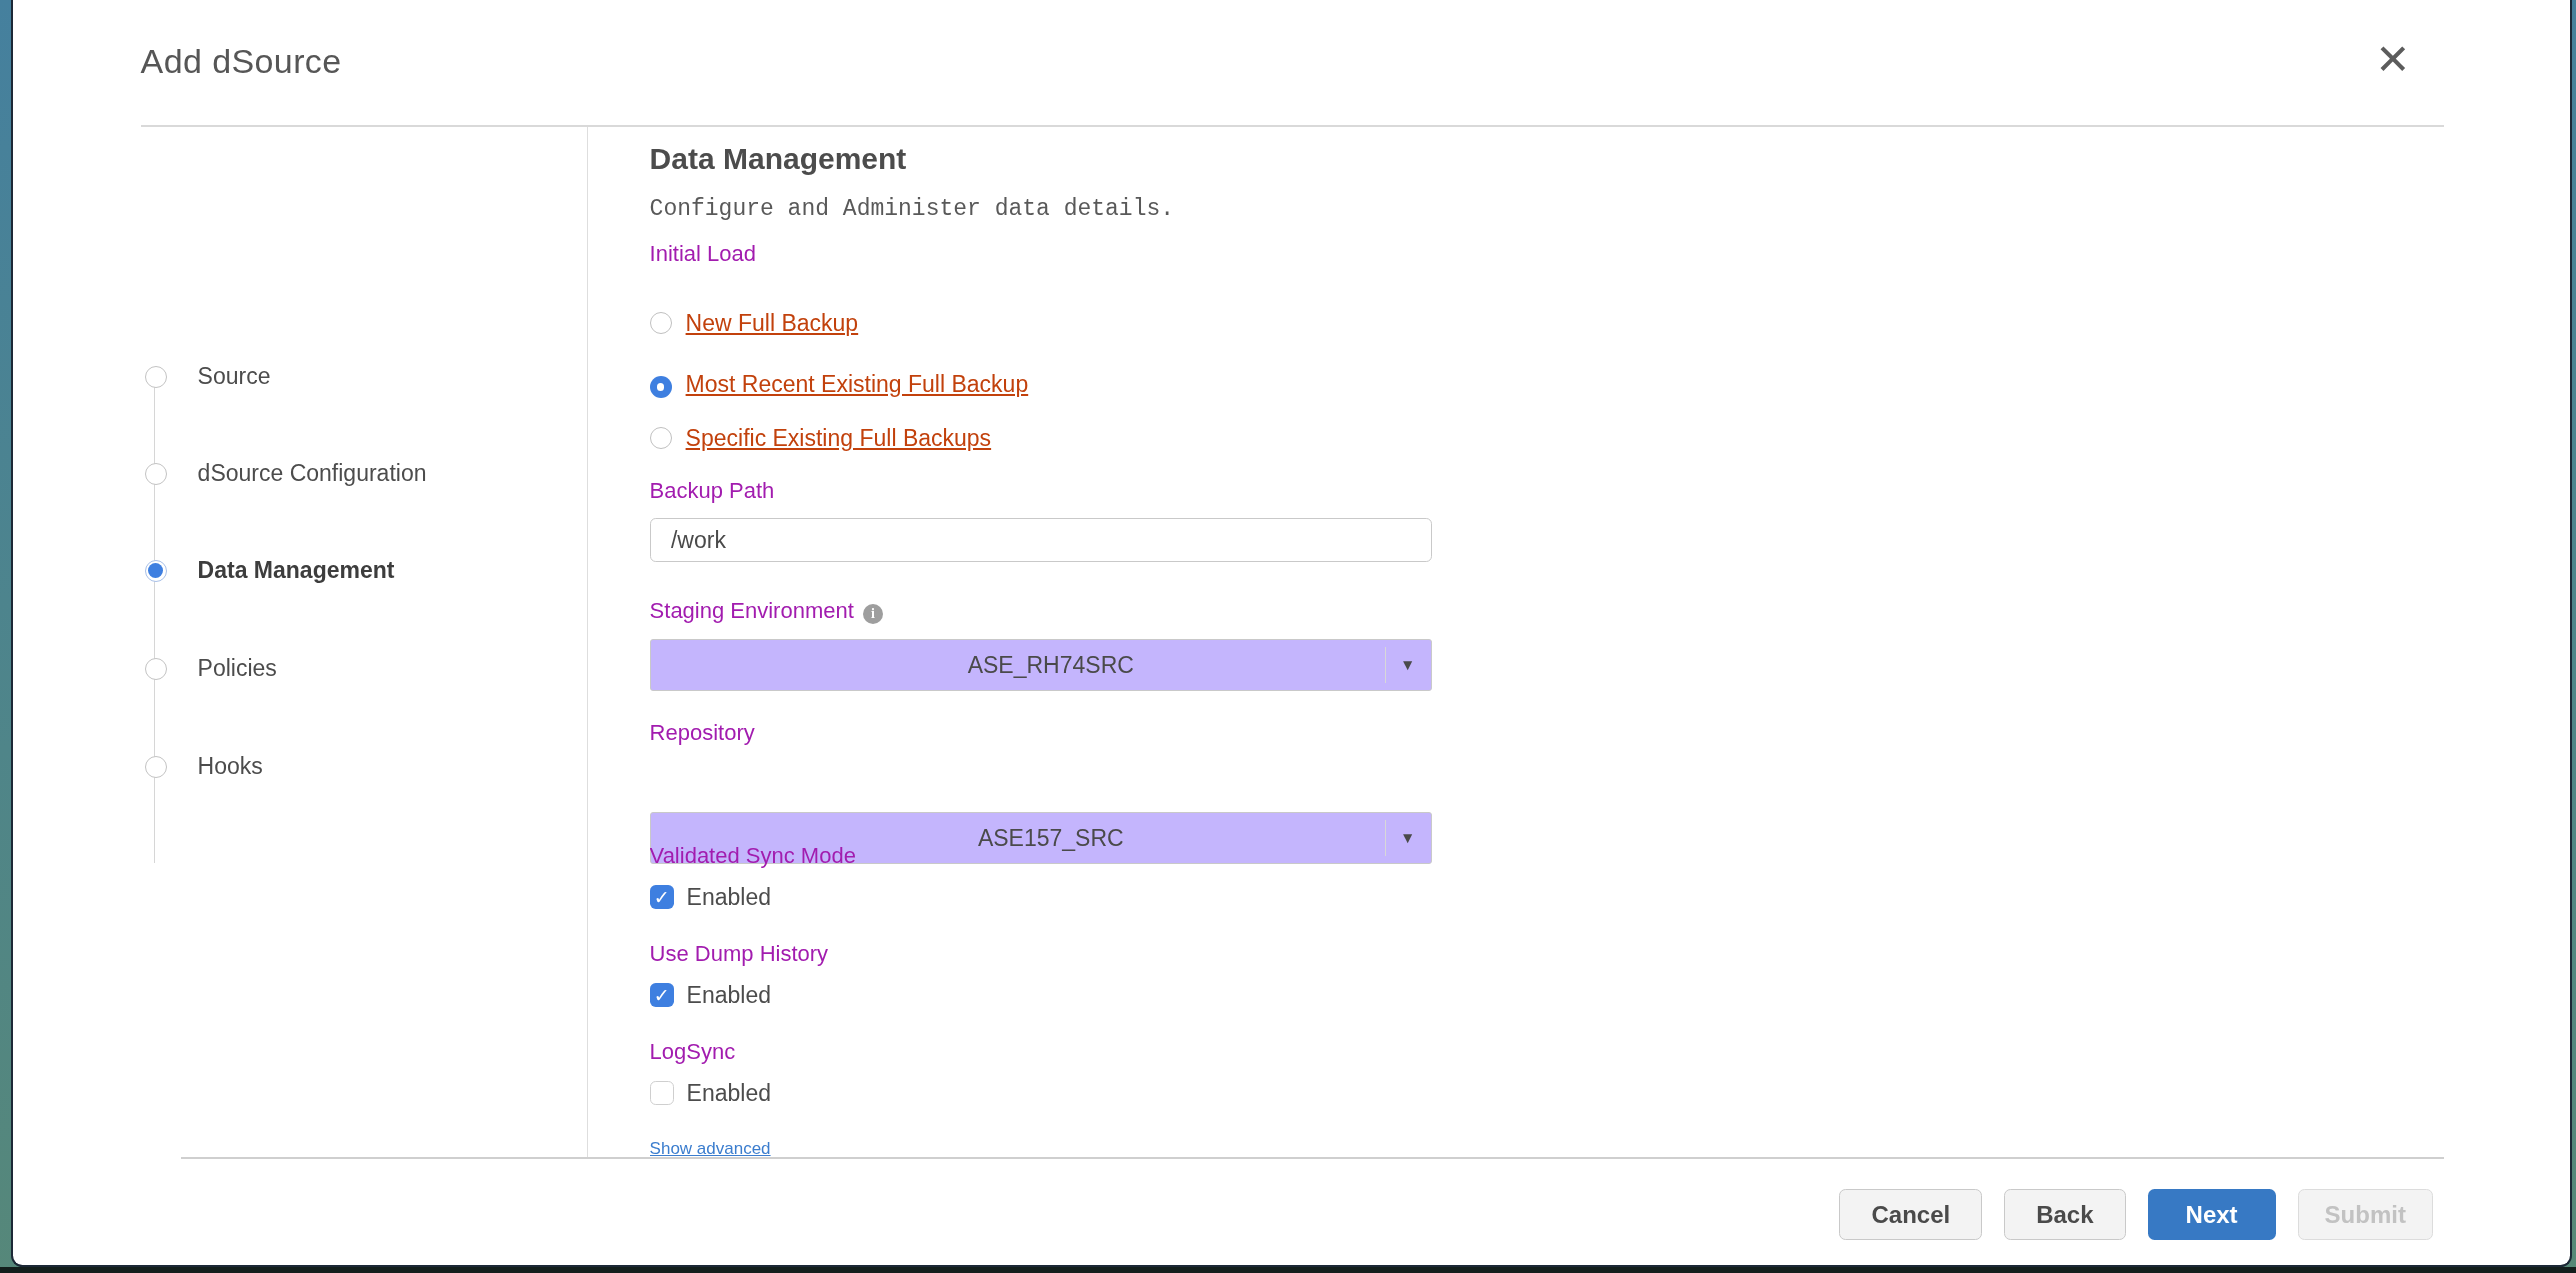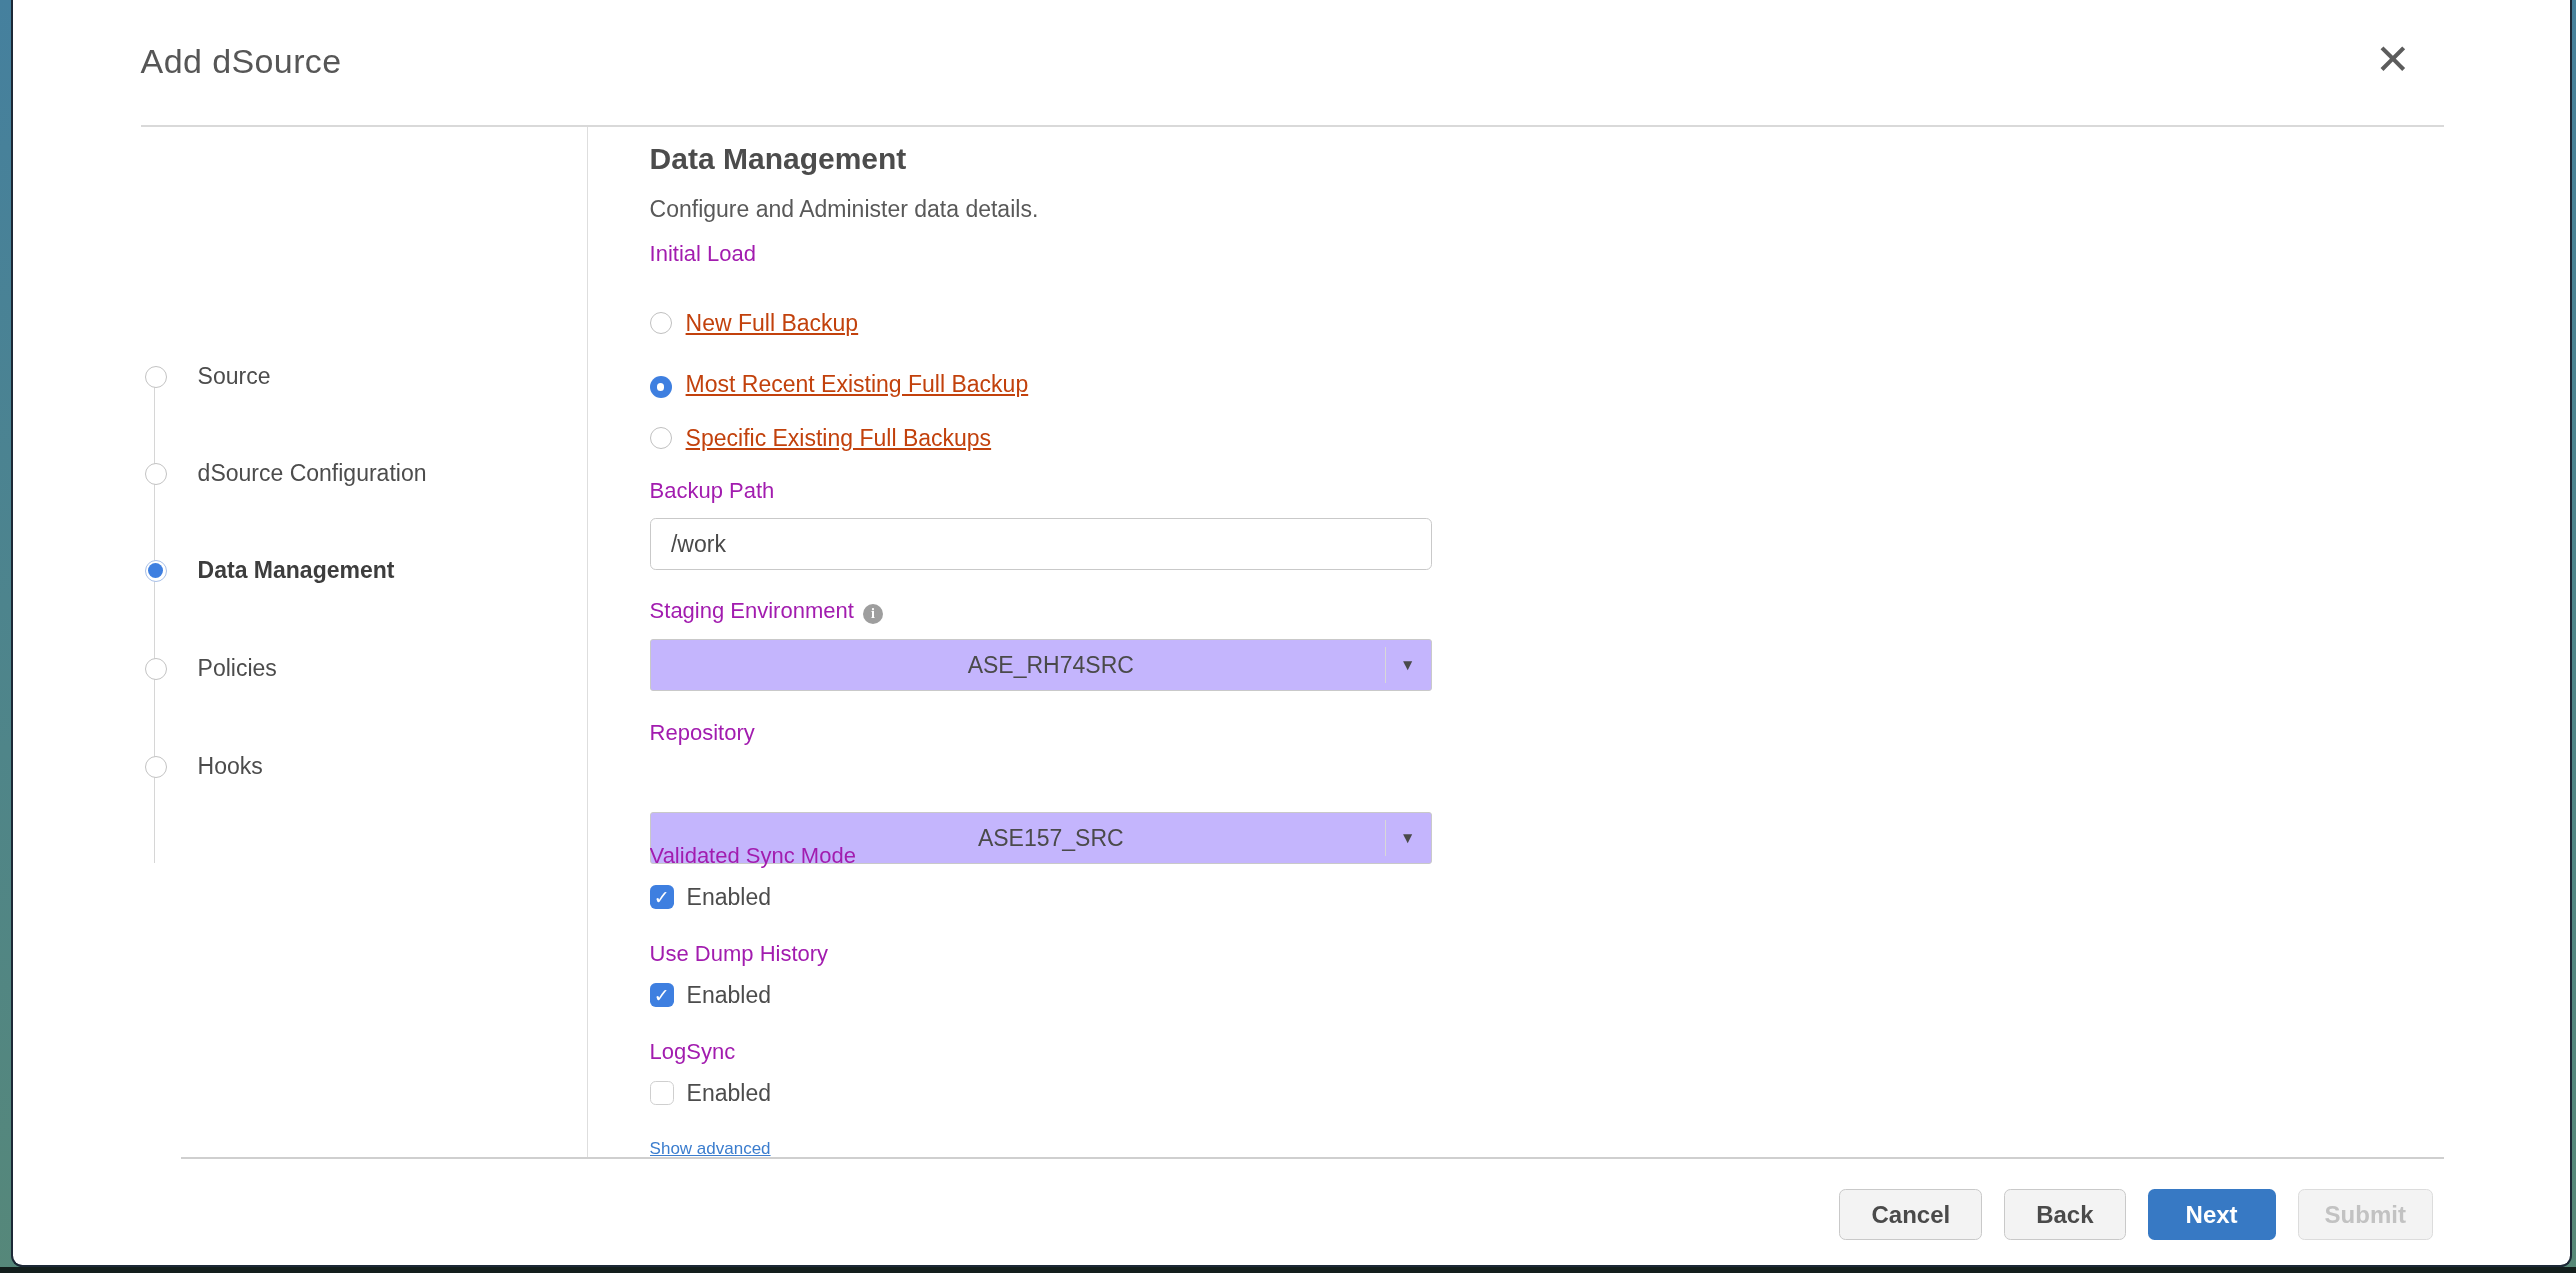--- a/index.html
+++ b/index.html
@@ -27,29 +27,29 @@
                 background:#fff; border:1.6px solid #c3c3c3; }
   .step .ring.active { border-color:#a8c0e8; display:flex; align-items:center; justify-content:center; }
   .step .ring.active::after { content:""; width:15.5px; height:15.5px; border-radius:50%; background:#3e7fe0; }
   .step .lbl { position:absolute; left:185px; font-size:23px; color:#4c4c4c; white-space:nowrap; }
   .step .lbl.active { font-weight:bold; color:#3d3d3d; }
 
   
   .content { position:absolute; left:637px; top:127px; right:0; height:1031px; overflow:hidden; }
   .content > * { position:absolute; left:0; }
   .h-main { top:14.7px; font-size:30px; font-weight:bold; color:#4c4c4c; }
-  .sub { top:69px; font-size:23px; color:#595959; }
+  .sub { top:69px; font-size:23px; color:#595959;font-family:Liberation Mono, monospace; }
   .f-label { font-size:22px; font-weight:normal; color:#a21caf; white-space:nowrap; }
   .opt-row { display:flex; align-items:center; height:36px; cursor:pointer; }
   .radio { width:22px; height:22px; border-radius:50%; border:1.6px solid #c0c0c0; background:#fff; flex:0 0 auto; }
   .radio.sel { border:none; background:#3e7fe0; display:flex; align-items:center; justify-content:center; }
   .radio.sel::after { content:""; width:7.4px; height:7.4px; border-radius:50%; background:#fff; }
   .opt-row .olbl { margin-left:14px; font-size:23px; color:#c2410c; white-space:nowrap;text-decoration:underline; }
 
-  .txt-input { top:391px; width:782px; height:52px; border:1.6px solid #c9c9c9; border-radius:5.7px;
+  .txt-input { top:391px; width:782px; height:44px; border:1.6px solid #c9c9c9; border-radius:5.7px;
                font-size:23px; color:#4a4a4a; padding:0 20.4px; outline:none;
                font-family:"Liberation Sans","DejaVu Sans",sans-serif; background:#fff; }
   .select { width:782px; height:52px; border:1.6px solid #c9c9c9; border-radius:3px; background:#c4b5fd;
             display:flex; align-items:center; cursor:pointer; position:relative;justify-content:center; }
   .select .val { margin-left:20.4px; font-size:23px; color:#4a4a4a; }
   .select .caret-zone { position:absolute; right:0; top:0; bottom:0; width:46px;
                         display:flex; align-items:center; justify-content:center; }
   .select .caret-zone::before { content:""; position:absolute; left:0; top:7.4px; bottom:7.4px; width:1.6px; background:#d8d8d8; }
   .select .caret { font-size:15.5px; color:#4a4a4a; }
 

